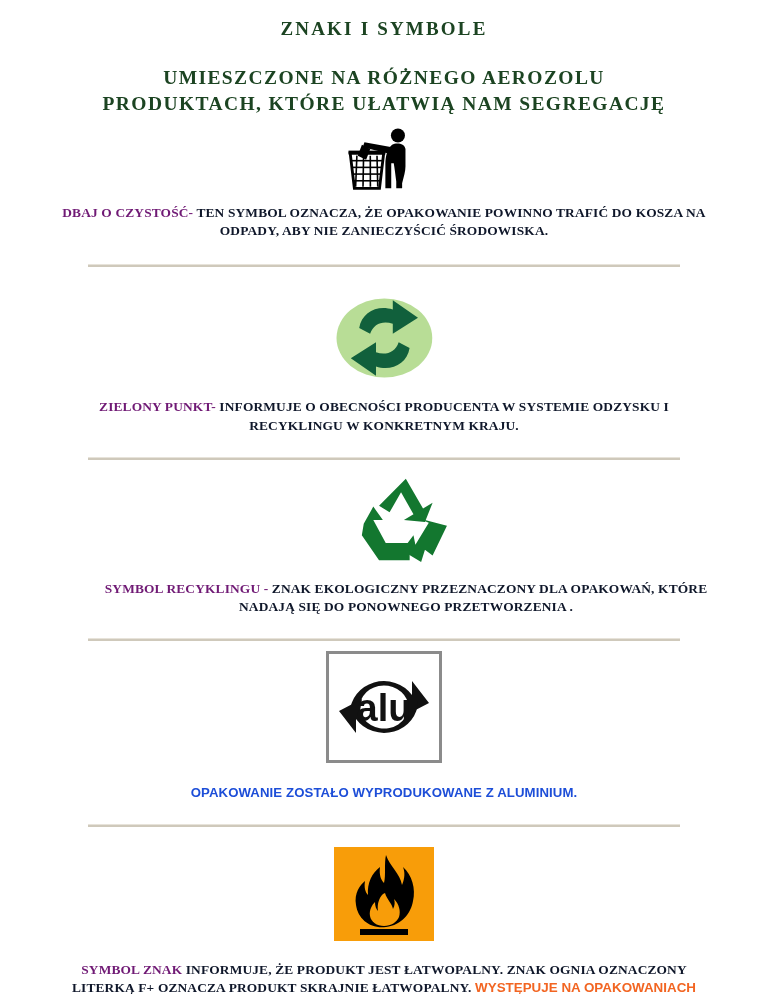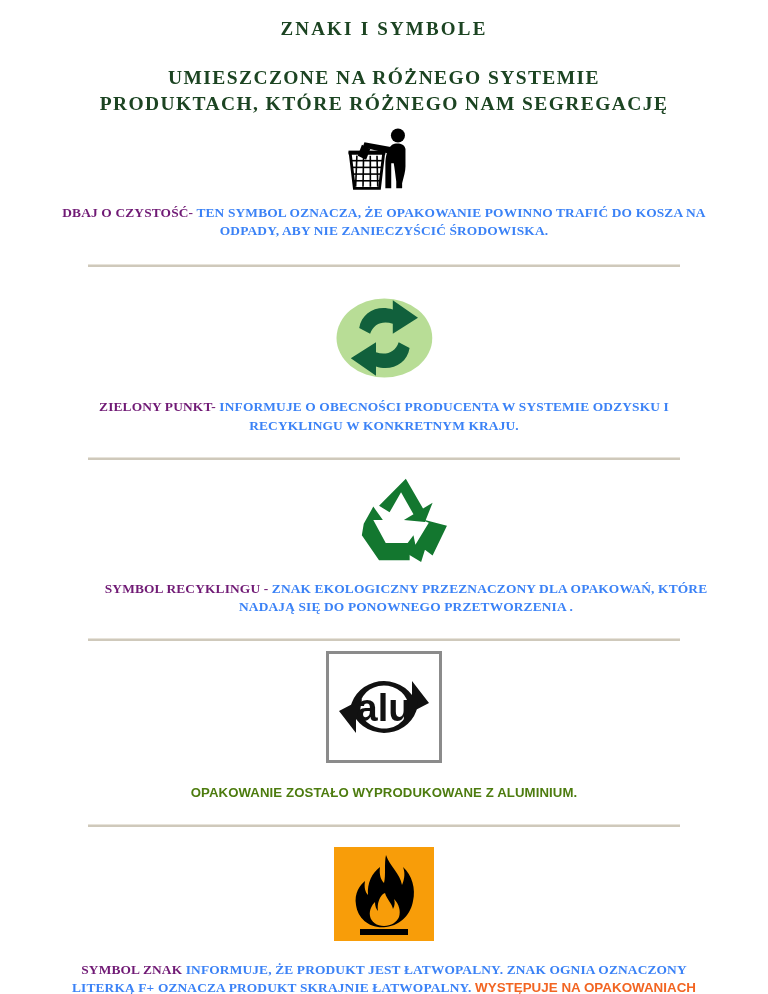--- a/index.html
+++ b/index.html
@@ -53,29 +53,29 @@
     align-items: flex-end;
   }
   .caption {
     font-size: 13.4px;
     font-weight: bold;
     line-height: 1.35;
     letter-spacing: 0.15px;
     padding: 0 60px;
   }
   .caption .lead { color: #701a75; }
-  .caption .body { color: #3b82f6; }
+  .caption .body { color: #0f172a; }
   .caption .sans {
     font-family: "Liberation Sans", "DejaVu Sans", sans-serif;
     color: #f26522;
     letter-spacing: 0px;
   }
   .caption-sans {
     font-family: "Liberation Sans", "DejaVu Sans", sans-serif;
-    color: #4d7c0f;
+    color: #1d4ed8;
     font-size: 13.2px;
     font-weight: bold;
     letter-spacing: 0.1px;
   }
 
   .divider {
     width: 592px;
     height: 2px;
     margin: 0 auto;
     background: #cfc9bb;
@@ -106,22 +106,22 @@
   .d4 { margin-top: 24px; }
 </style>
 </head>
 <body>
 
 <div class="page">
 
   <div class="header">
     <div class="title-main">ZNAKI  I  SYMBOLE</div>
     <div class="title-sub">
-      <span class="l2">UMIESZCZONE  NA  RÓŻNEGO  SYSTEMIE</span>
-      <span class="l2">PRODUKTACH,  KTÓRE  RÓŻNEGO  NAM  SEGREGACJĘ</span>
+      <span class="l2">UMIESZCZONE  NA  RÓŻNEGO  AEROZOLU</span>
+      <span class="l2">PRODUKTACH,  KTÓRE  UŁATWIĄ  NAM  SEGREGACJĘ</span>
     </div>
   </div>
 
   <div class="section s1">
     <div class="symbol-wrap">
       <svg class="sym-tidyman" viewBox="0 0 90 74" xmlns="http://www.w3.org/2000/svg">
 
         <circle cx="62" cy="9" r="8.4" fill="#000"></circle>
 
         <path d="M55 20 C60 17 70 18 71 25 L71 46 C71 52 69 58 67 66 L67 72 L60 72 L60 64

